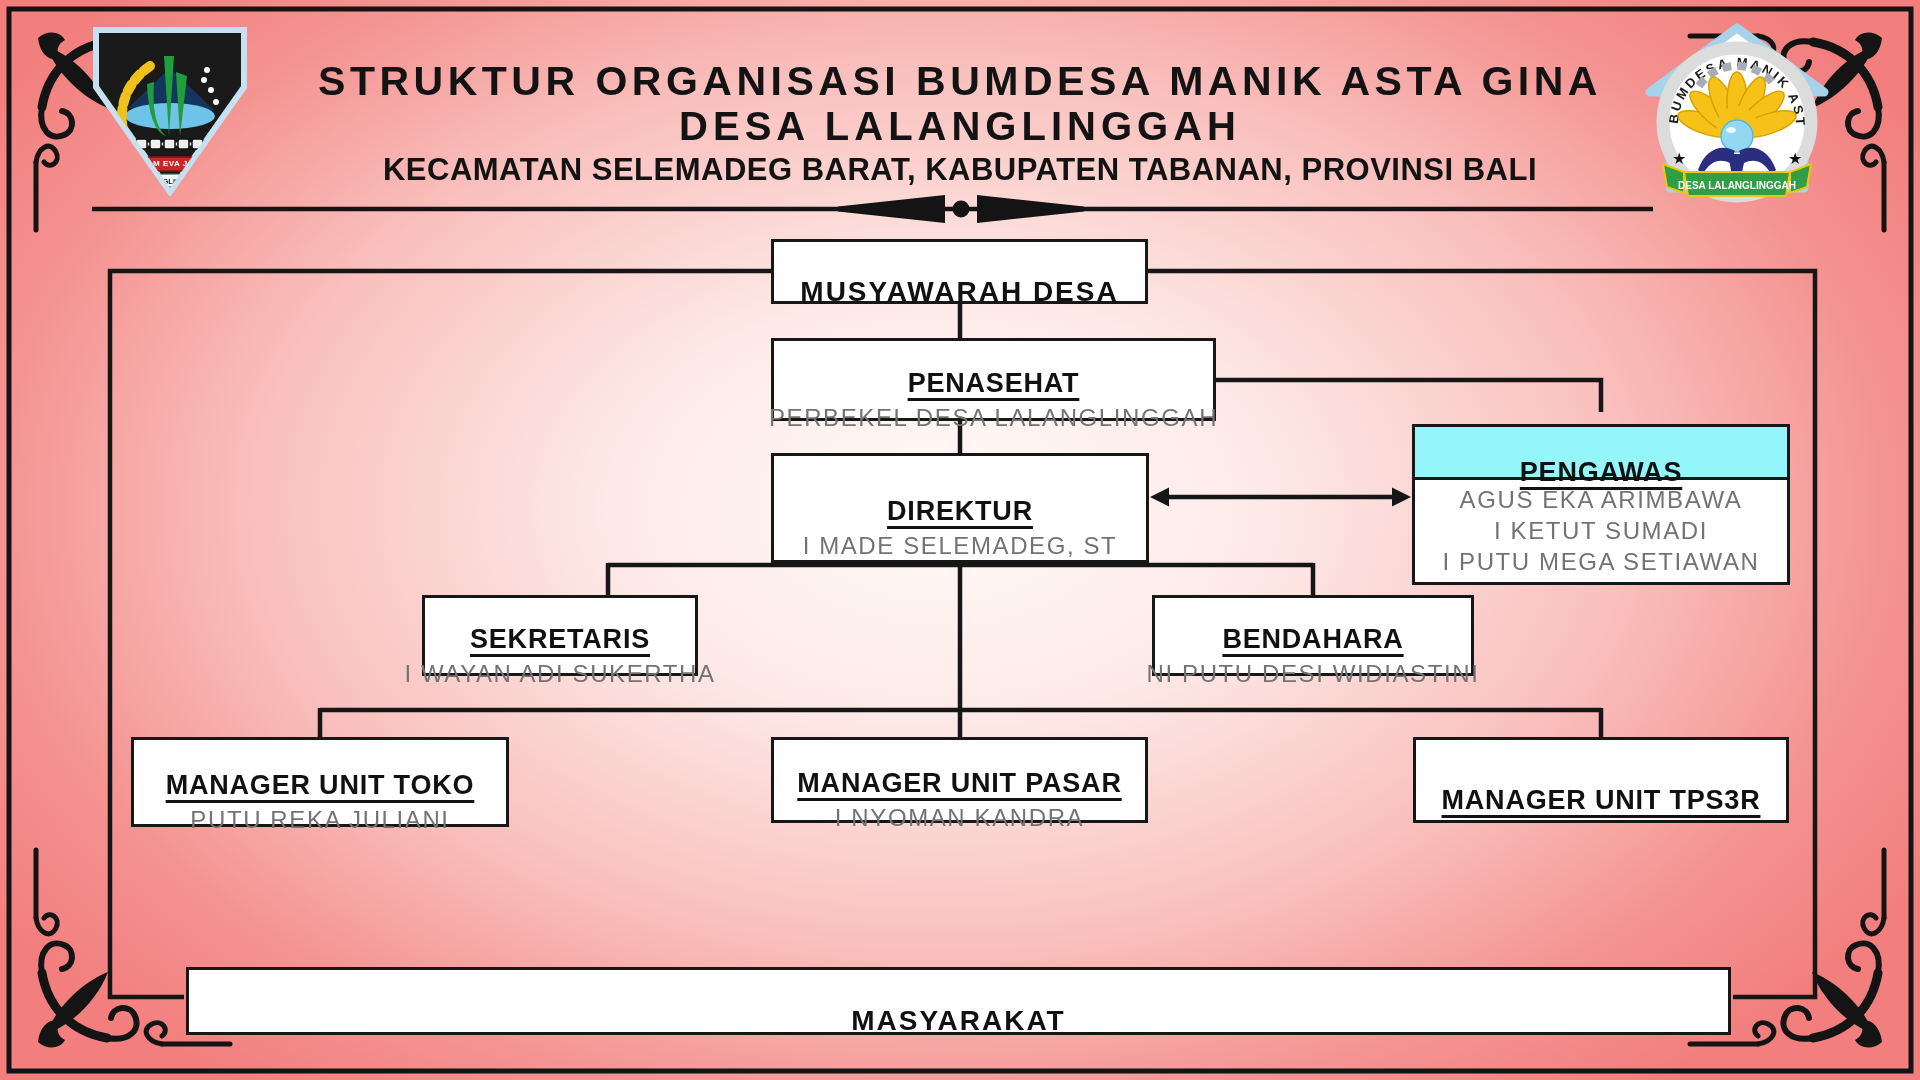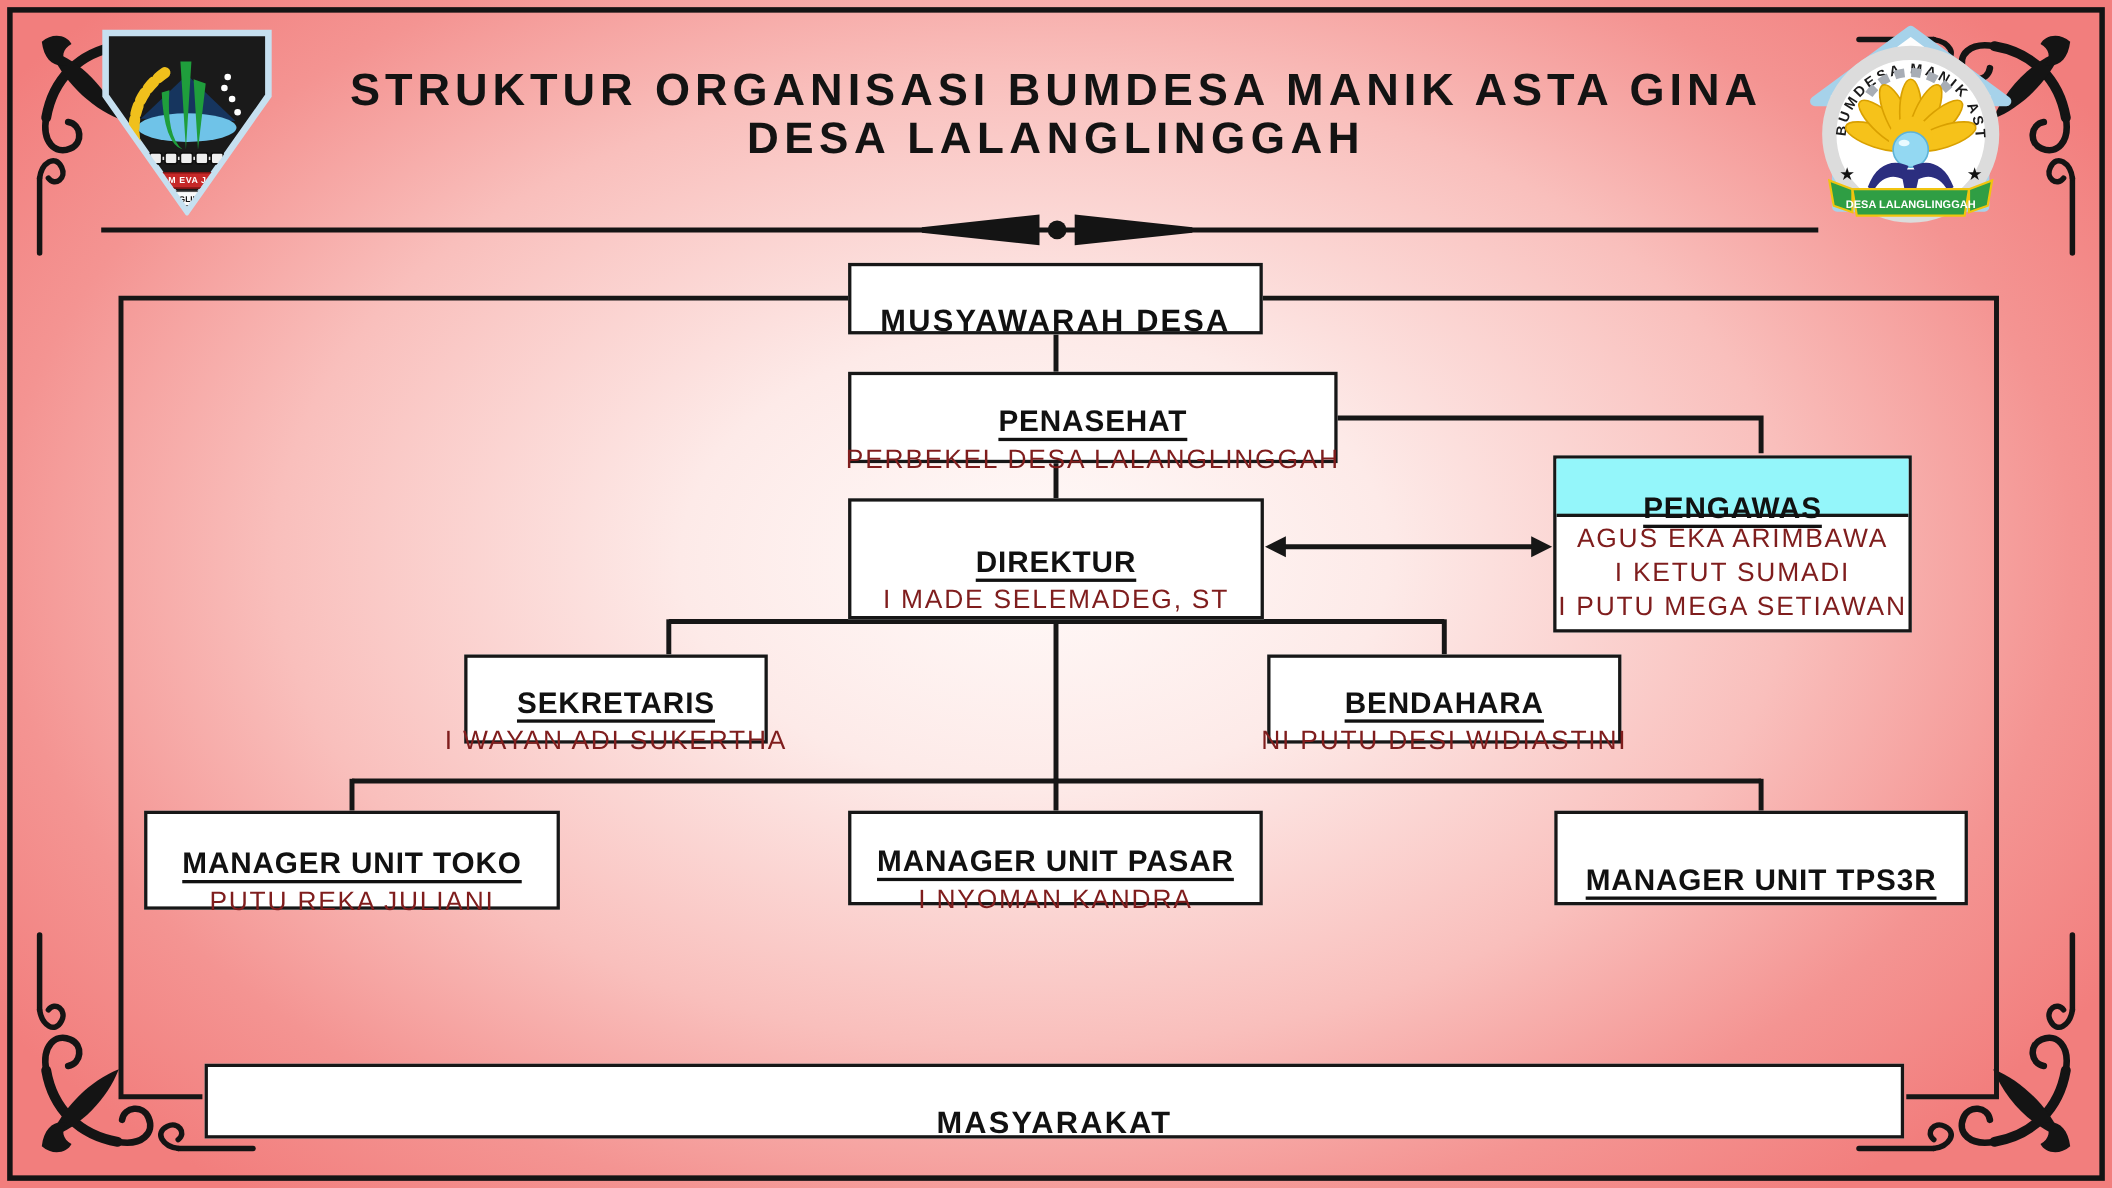--- a/index.html
+++ b/index.html
@@ -22,21 +22,21 @@
   .logo{position:absolute;}
 
   
   .box{
     position:absolute;background:#fff;border:3px solid #171717;box-sizing:border-box;
     display:flex;flex-direction:column;align-items:center;justify-content:center;gap:5px;
     z-index:3;
   }
   .bt{font-weight:bold;font-size:27px;letter-spacing:0.8px;color:#111;white-space:nowrap;margin-top:40px;}
   .bt.u{text-decoration:underline;text-decoration-thickness:3px;text-underline-offset:6px;}
-  .bm{font-size:24px;color:#7f1d1d;letter-spacing:1.6px;white-space:nowrap;}
+  .bm{font-size:24px;color:#737373;letter-spacing:1.6px;white-space:nowrap;}
   .box.wide .bt{font-size:28px;letter-spacing:2px;}
   .pengawas{padding:0;justify-content:flex-start;gap:0;}
   .phead{width:100%;height:53px;background:#94f6fa;border-bottom:3px solid #171717;
          box-sizing:border-box;display:flex;align-items:center;justify-content:center;}
   .pbody{flex:1;width:100%;display:flex;flex-direction:column;align-items:center;justify-content:center;gap:3px;}
 </style>
 </head>
 <body>
 
 <div class="stage">
@@ -164,37 +164,38 @@
       <path d="M42,150 l-21,-8 4,23 17,6 z" fill="#2f9e44" stroke="#f1c40f" stroke-width="2"></path>
       <path d="M148,150 l21,-8 -4,23 -17,6 z" fill="#2f9e44" stroke="#f1c40f" stroke-width="2"></path>
       <path d="M42,150 h106 l-4,24 h-98 z" fill="#2f9e44" stroke="#f1c40f" stroke-width="2"></path>
       <text x="95" y="167" text-anchor="middle" font-size="10" font-weight="bold" fill="#ffffff">DESA LALANGLINGGAH</text>
     </g>
   </svg>
 
   <div class="titleblock">
     <div class="t1">STRUKTUR ORGANISASI BUMDESA MANIK ASTA GINA</div>
     <div class="t2">DESA LALANGLINGGAH</div>
+    <div class="t3">KECAMATAN SELEMADEG BARAT, KABUPATEN TABANAN, PROVINSI BALI</div>
   </div>
 
   <div class="box wide" style="left:771px;top:239px;width:377px;height:65px">
     <div class="bt">MUSYAWARAH DESA</div>
   </div>
 
   <div class="box" style="left:771px;top:338px;width:445px;height:83px">
     <div class="bt u">PENASEHAT</div>
     <div class="bm">PERBEKEL DESA LALANGLINGGAH</div>
   </div>
 
   <div class="box" style="left:771px;top:453px;width:378px;height:110px">
     <div class="bt u">DIREKTUR</div>
     <div class="bm">I MADE SELEMADEG, ST</div>
   </div>
 
-  <div class="box pengawas" style="left:1412px;top:414px;width:326px;height:161px">
+  <div class="box pengawas" style="left:1412px;top:424px;width:378px;height:161px">
     <div class="phead">
       <span class="bt u">PENGAWAS</span>
     </div>
     <div class="pbody">
       <div class="bm">AGUS EKA ARIMBAWA</div>
       <div class="bm">I KETUT SUMADI</div>
       <div class="bm">I PUTU MEGA SETIAWAN</div>
     </div>
   </div>
 

